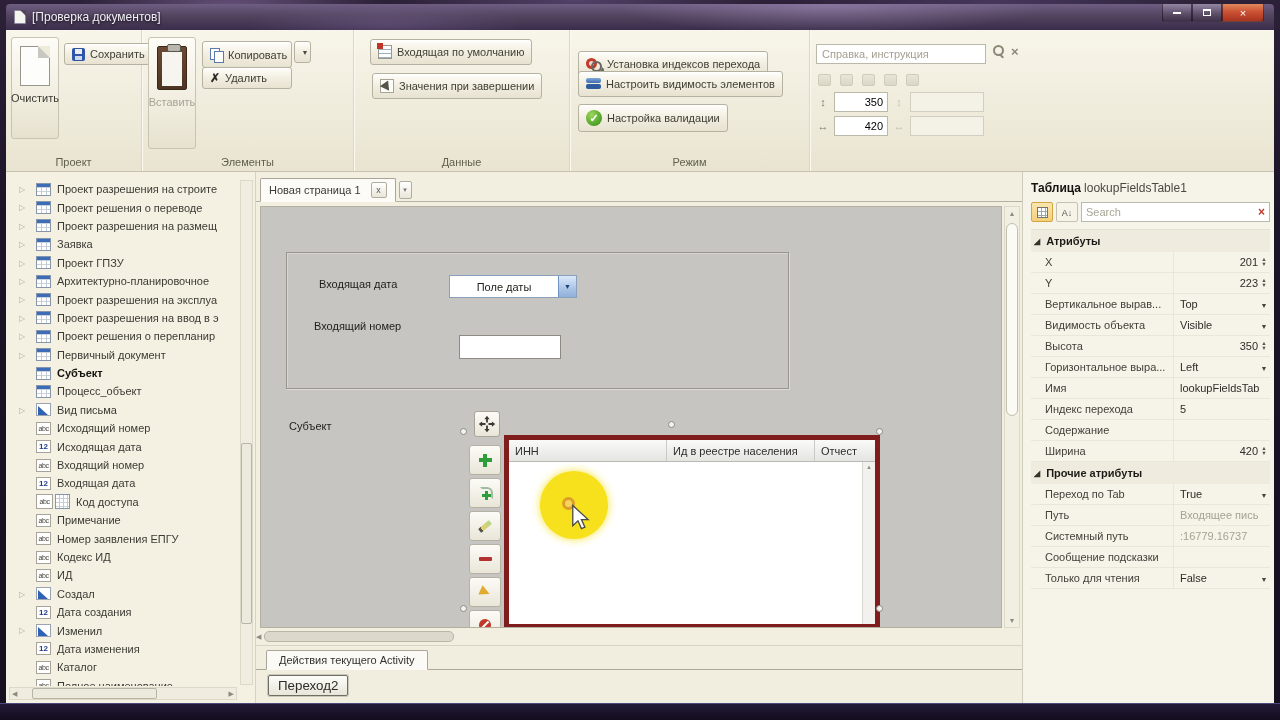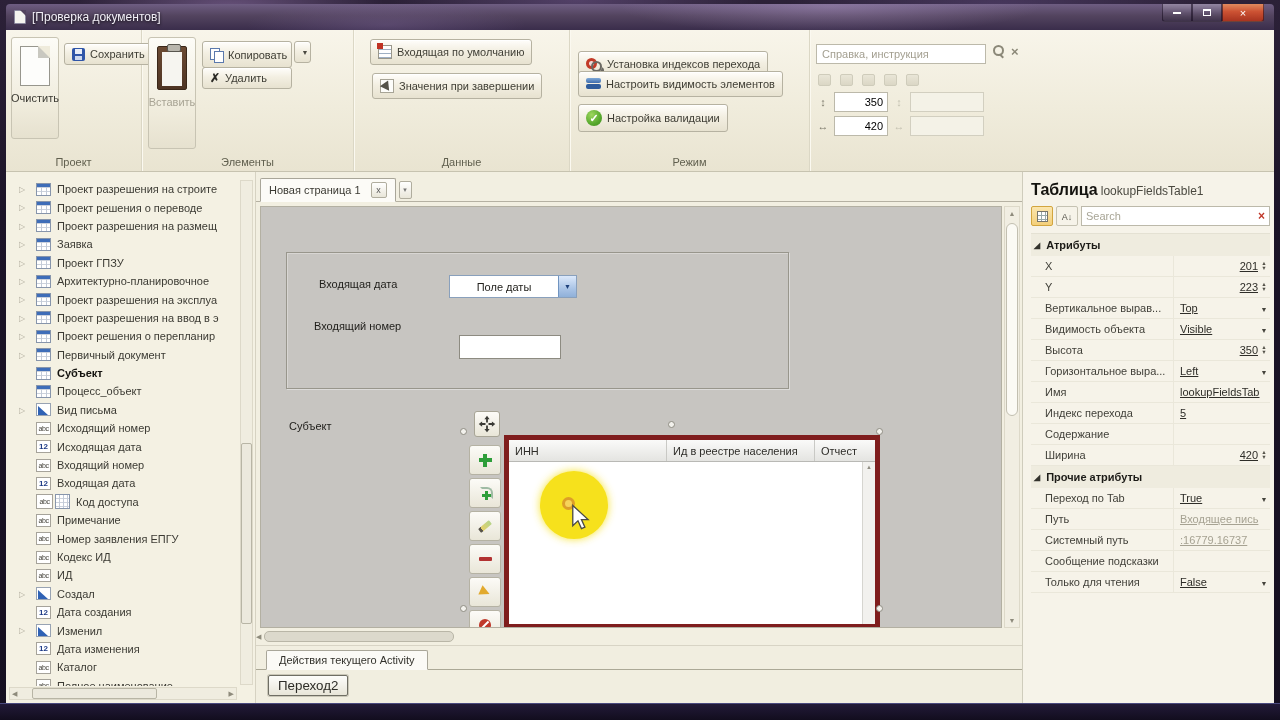--- a/index.html
+++ b/index.html
@@ -248,21 +248,21 @@
   .dock-tabs { border-bottom:1px solid #aba896; padding:4px 0 0 10px; }
   .dock-tab { display:inline-block; background:#fbfaf6; border:1px solid #a9a699; border-bottom-color:#fbfaf6;
     border-radius:2px 2px 0 0; padding:3px 12px; margin-bottom:-1px; color:#33322c; }
   .transition-btn { margin:5px 0 0 12px; padding:2px 9px; border:1px solid #6f6e64; border-radius:2px;
     background:linear-gradient(#fdfdfb,#e8e5d8); box-shadow:0 0 0 1px #cac7b8; color:#2e2d28; }
 
   
   .proppanel { width:252px; flex:none; background:#f6f3e9; border-left:1px solid #cfccbc;
     padding:9px 4px 0 8px; display:flex; flex-direction:column; }
   .prop-head { margin-bottom:7px; white-space:nowrap; overflow:hidden; }
-  .prop-head b { color:#14130f; font-size:16px; }
+  .prop-head b { color:#14130f; font-size:12px; }
   .prop-head span { color:#4a4940; font-size:12px; }
   .prop-toolbar { display:flex; gap:3px; margin-bottom:7px; align-items:center; }
   .pt-btn { width:22px; height:20px; border:1px solid #c5c2b2; border-radius:2px;
     display:flex; align-items:center; justify-content:center; background:transparent; }
   .pt-btn.active { border-color:#d2a53e; background:linear-gradient(#fbe6ae,#f3cf7a); }
   .ico-grid { width:11px; height:11px; border:1px solid #77746a; background-color:#fff;
     background-image:repeating-linear-gradient(to right, transparent 0 3px, #9aa 3px 4px),
       repeating-linear-gradient(to bottom, transparent 0 3px, #9aa 3px 4px); }
   .ico-sort::after { content:"А↓"; font-size:9px; color:#55534a; }
   .prop-search { flex:1; height:20px; border:1px solid #bcb9aa; background:#fff;
@@ -272,21 +272,21 @@
   .prop-search input::placeholder { color:#a8a596; }
   .search-x { color:#c0392b; font-weight:bold; font-size:12px; }
   .prop-grid { flex:1; overflow:hidden; border-top:1px solid #e4e1d3; }
   .psec { height:22px; display:flex; align-items:center; gap:6px; background:#efecdf;
     font-weight:bold; color:#1c1b17; padding-left:3px; }
   .sec-arrow { font-size:8px; color:#33322c; }
   .prow { height:21px; display:flex; align-items:center; border-bottom:1px solid #eae7da; padding-left:14px; }
   .plabel { flex:1; min-width:0; color:#42413a; white-space:nowrap; overflow:hidden; }
   .pvalwrap { width:97px; flex:none; height:100%; display:flex; align-items:center;
     border-left:1px solid #eae7da; padding-left:6px; }
-  .pval { flex:1; min-width:0; color:#2e2d28; white-space:nowrap; overflow:hidden;text-decoration:underline; }
+  .pval { flex:1; min-width:0; color:#2e2d28; white-space:nowrap; overflow:hidden; }
   .pval.num { text-align:right; }
   .pval.muted { color:#a6a292; }
   .spin { width:12px; flex:none; display:flex; flex-direction:column; align-items:center; line-height:5px; }
   .spin::before { content:"▲"; font-size:5.5px; color:#55534a; }
   .spin::after { content:"▼"; font-size:5.5px; color:#55534a; }
   .ddarrow { width:12px; flex:none; text-align:center; }
   .ddarrow::after { content:"▼"; font-size:7px; color:#44433c; }
 </style>
 </head>
 <body>

